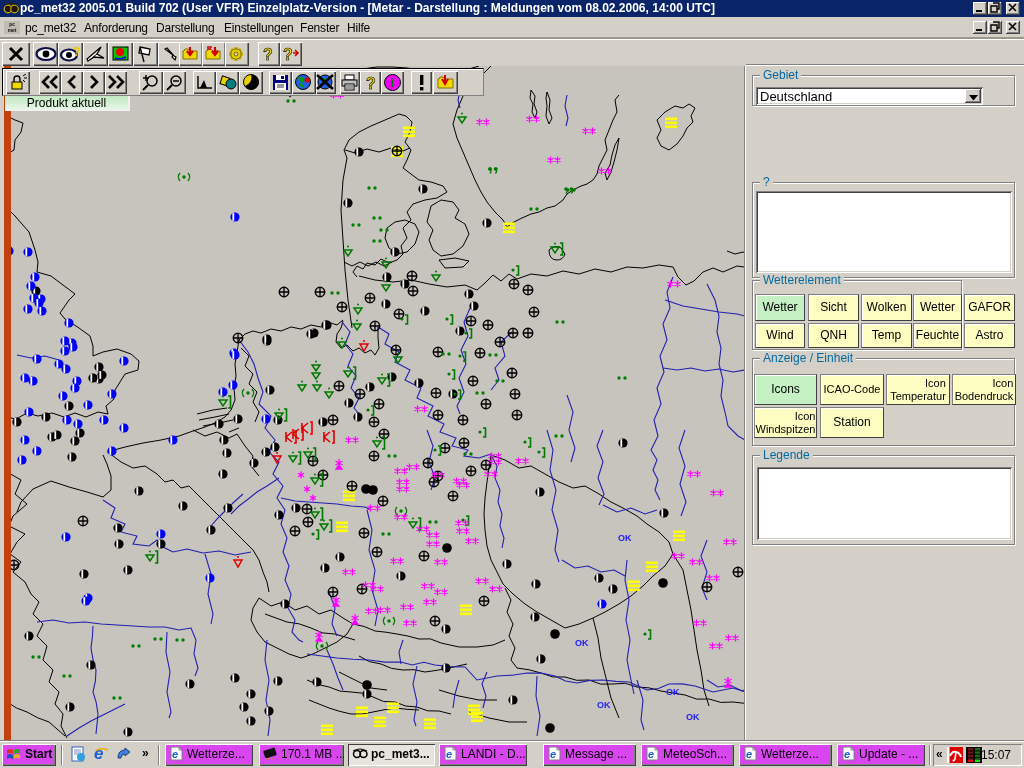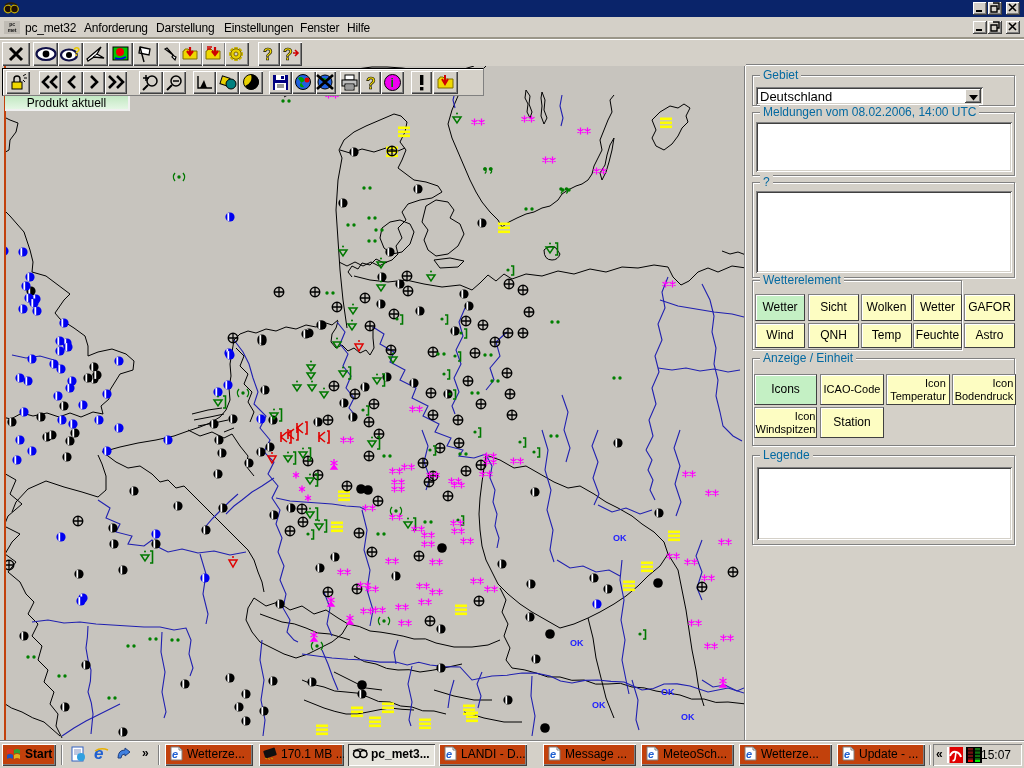--- a/index.html
+++ b/index.html
@@ -6,36 +6,37 @@
 .abs{position:absolute}
 .btn3d{background:#d4d0c8;box-shadow:inset -1px -1px 0 #404040,inset 1px 1px 0 #fff,inset -2px -2px 0 #808080}
 .sunk{background:#fff;box-shadow:inset 1px 1px 0 #808080,inset -1px -1px 0 #fff,inset 2px 2px 0 #404040,inset -2px -2px 0 #d4d0c8}
 .titlebar{left:0;top:0;width:1024px;height:17px;background:#0a246a;color:#fff;font-size:12px;font-weight:bold;line-height:17px}
 .wbtn{width:14px;height:13px;top:2px;font-size:9px;text-align:center;line-height:12px;font-weight:bold;color:#000}
 .menubar{left:0;top:17px;width:1024px;height:21px;background:#d4d0c8;font-size:12px;letter-spacing:-0.2px}
 .menubar span{position:absolute;top:4px}
 .tb1{left:0;top:39px;width:1024px;height:26px;background:#d4d0c8;border-top:1px solid #fff;box-shadow:0 -2px 0 #9a9689}
 .tbtn{height:24px;top:2px;background:#d4d0c8;box-shadow:inset 1px 1px 0 #fff,inset -1px -1px 0 #404040,inset -2px -2px 0 #808080}
 .tbtn svg{display:block;margin:3px auto 0}
-.map{left:4px;top:66px;width:740px;height:675px;background:#c7c4be;overflow:hidden;border-left:2px solid #c2410c}
+.map{left:4px;top:66px;width:740px;height:675px;background:#c7c4be;overflow:hidden;border-left:7px solid #c2410c}
 .tb2{left:2px;top:68px;width:482px;height:28px;background:#d4d0c8;border:1px solid #000;border-right-color:#808080;border-bottom-color:#808080;box-shadow:inset 1px 1px 0 #fff}
 .tb2 .tbtn{top:2px;height:23px}
 .banner{left:5px;top:96px;width:125px;height:15px;background:linear-gradient(#c2e8c2,#e4f6e4);border-right:2px solid #f0f0f0;border-bottom:2px solid #f0f0f0;font-size:12px;text-align:center;line-height:15px;color:#000}
 .panel{left:746px;top:66px;width:278px;height:675px;background:#d4d0c8}
 .grp{position:absolute;border:1px solid #808080;box-shadow:1px 1px 0 #fff,inset 1px 1px 0 #fff}
 .grp .lbl{position:absolute;top:-8px;left:7px;background:#d4d0c8;font-size:12px;padding:0 3px;white-space:nowrap;color:#0369a1}
 .ybtn{position:absolute;background:#fdfdc2;border:1px solid #404040;border-top-color:#808080;border-left-color:#808080;box-shadow:inset 1px 1px 0 #fff;font-size:12px;color:#000;text-align:right;display:flex;align-items:center;justify-content:center;line-height:13px}
 .gbtn{background:#c4f0c4}
 .taskbar{left:0;top:741px;width:1024px;height:27px;background:#d4d0c8;border-top:1px solid #fff;box-shadow:0 -1px 0 #808080}
-.task{position:absolute;top:2px;height:22px;background:#c2410c;box-shadow:inset 1px 1px 0 #fff,inset -1px -1px 0 #404040,inset -2px -2px 0 #808080;font-size:12px;line-height:20px;white-space:nowrap;overflow:hidden}
+.task{position:absolute;top:2px;height:22px;background:#d946ef;box-shadow:inset 1px 1px 0 #fff,inset -1px -1px 0 #404040,inset -2px -2px 0 #808080;font-size:12px;line-height:20px;white-space:nowrap;overflow:hidden}
 .task .ti{display:inline-block;vertical-align:-3px;margin:0 3px 0 4px}
 .tsep{position:absolute;top:3px;width:2px;height:20px;border-left:1px solid #808080;border-right:1px solid #fff}
 </style></head><body>
 
 <div class="abs titlebar">
+    <span style="position:absolute;left:20px">pc_met32 2005.01 Build 702 (User VFR) Einzelplatz-Version - [Metar - Darstellung : Meldungen vom 08.02.2006, 14:00 UTC]</span>
 <svg class="abs" style="left:3px;top:1px" width="16" height="15">
       <circle cx="5" cy="8" r="3.8" fill="#201000" stroke="#c8b000" stroke-width="1.2"></circle>
       <circle cx="11.5" cy="8" r="3.8" fill="#201000" stroke="#c8b000" stroke-width="1.2"></circle>
       <path d="M2,4 Q8,0 14,4" stroke="#302000" fill="none" stroke-width="1.3"></path>
     </svg>
 <div class="abs wbtn btn3d" style="left:973px"><svg width="10" height="11">
         <rect x="1" y="8" width="6" height="2" fill="#000"></rect>
       </svg></div>
 <div class="abs wbtn btn3d" style="left:988px"><svg width="10" height="11">
         <path d="M3,1 H9 V7 H7 M1,4 H7 V10 H1 Z" fill="none" stroke="#000" stroke-width="1.4"></path>
@@ -792,24 +793,20 @@
 <div class="abs" style="left:0;top:-2px;width:278px;height:2px;border-top:1px solid #808080;border-bottom:1px solid #fff"></div>
 <div class="grp" style="left:6px;top:9px;width:263px;height:31px">
       <span class="lbl">Gebiet</span>
 <div class="abs sunk" style="left:3px;top:11px;width:227px;height:18px;font-size:13px">
         <span style="position:absolute;left:4px;top:2px">Deutschland</span>
 <div class="abs btn3d" style="right:2px;top:2px;width:16px;height:14px;text-align:center"><svg width="9" height="6" style="margin-top:4px">
             <path d="M0,0 H9 L4.5,5.5 Z" fill="#000"></path>
           </svg></div>
       </div>
     </div>
-<div class="grp" style="left:6px;top:46px;width:263px;height:64px">
-      <span class="lbl">Meldungen vom 08.02.2006, 14:00 UTC</span>
-<div class="abs sunk" style="left:3px;top:9px;width:256px;height:50px"></div>
-    </div>
 <div class="grp" style="left:6px;top:116px;width:263px;height:96px">
       <span class="lbl">?</span>
 <div class="abs sunk" style="left:3px;top:8px;width:256px;height:82px"></div>
     </div>
 <div class="grp" style="left:6px;top:214px;width:210px;height:70px">
       <span class="lbl">Wetterelement</span>
 <div class="ybtn gbtn" style="left:2px;top:13px;width:50px;height:27px">Wetter</div>
 <div class="ybtn" style="left:55px;top:13px;width:51px;height:27px">Sicht</div>
 <div class="ybtn" style="left:108px;top:13px;width:51px;height:27px">Wolken</div>
 <div class="ybtn" style="left:160px;top:13px;width:49px;height:27px">Wetter</div>

